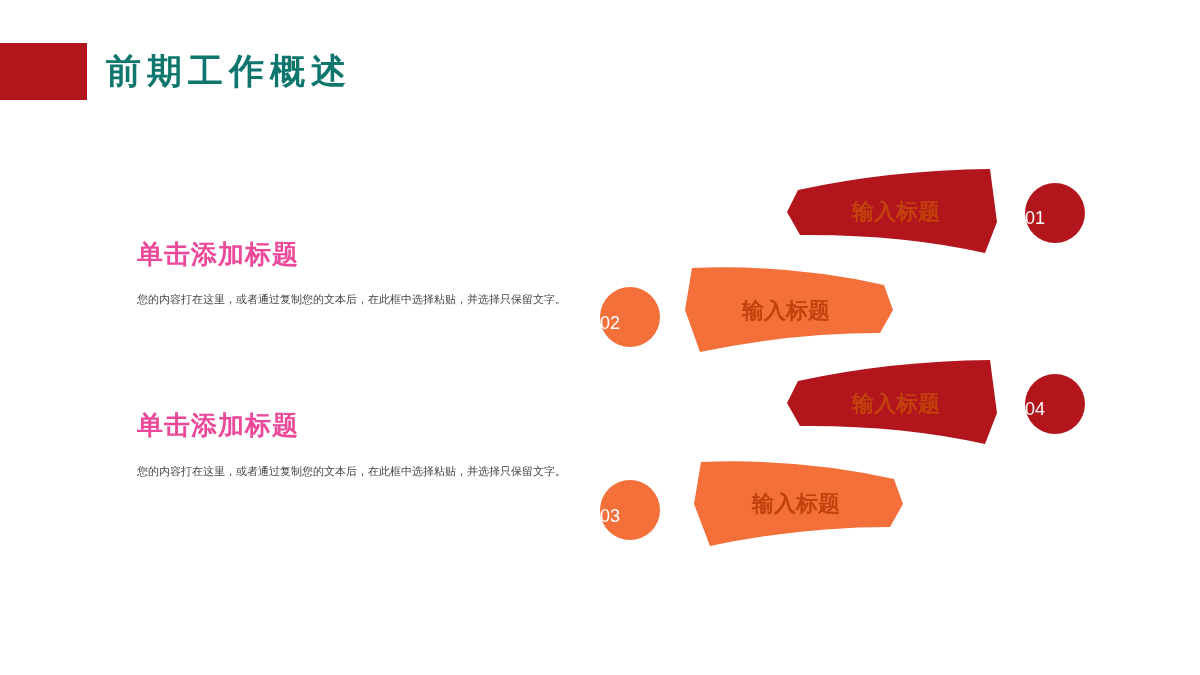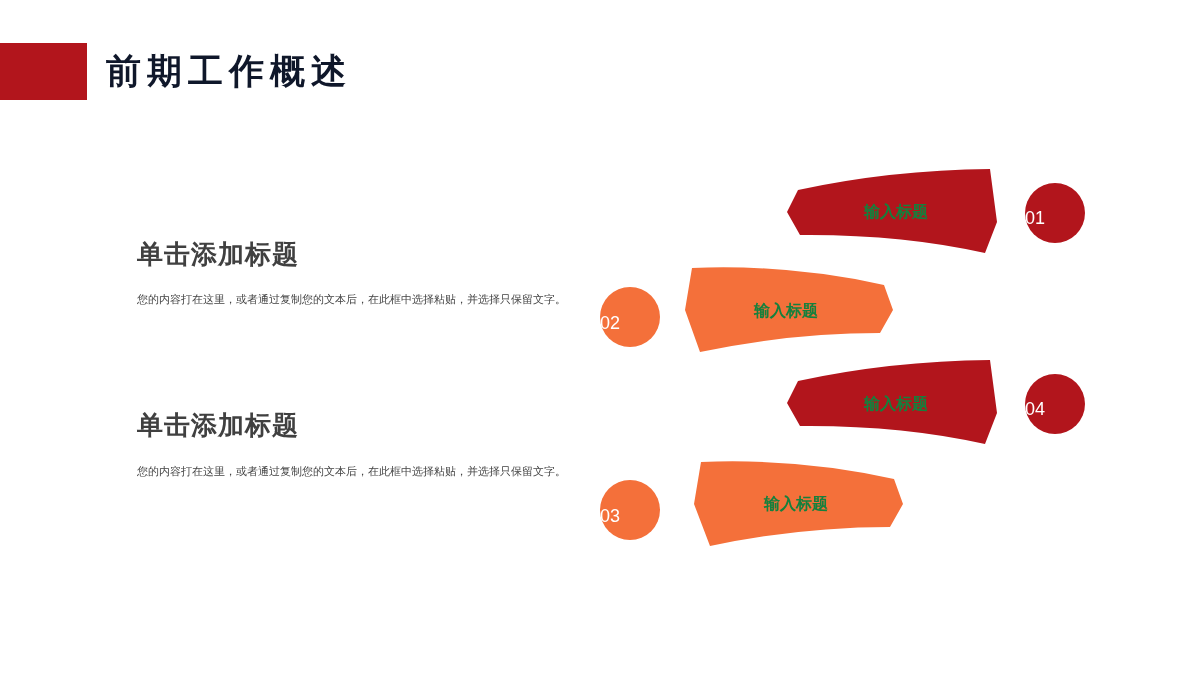--- a/index.html
+++ b/index.html
@@ -7,34 +7,34 @@
       width: 1200px; height: 675px; position: relative; overflow: hidden;
       background: #ffffff;
       font-family: "DejaVu Sans", "Liberation Sans", sans-serif;
     }
     .header-bar {
       position: absolute; left: 0; top: 43px; width: 87px; height: 57px;
       background: #B2151C;
     }
     .page-title {
       position: absolute; left: 106px; top: 44px; height: 54px;
-      font-size: 35px; font-weight: bold; color: #0f172a;
+      font-size: 35px; font-weight: bold; color: #0f766e;
       letter-spacing: 6px; line-height: 54px;
     }
     .block-title {
       position: absolute; left: 137px; font-size: 26px; font-weight: bold;
-      color: #404040; line-height: 36px; letter-spacing: 1px;
+      color: #ec4899; line-height: 36px; letter-spacing: 1px;
     }
     .block-text {
       position: absolute; left: 137px; width: 430px; font-size: 11px;
       color: #444444; line-height: 29px;
     }
     .shape-svg { position: absolute; left: 0; top: 0; width: 1200px; height: 675px; }
     .tag-label {
-      position: absolute; font-size: 16px; font-weight: bold; color: #15803d;
+      position: absolute; font-size: 22px; font-weight: bold; color: #c2410c;
       line-height: 30px; text-align: center; width: 160px;
     }
     .num-label {
       position: absolute; width: 60px; height: 60px; line-height: 60px;
       text-align: left; color: #ffffff; font-size: 18px;
       font-family: "Liberation Sans", sans-serif;
     }
   </style>
 </head>
 <body>

